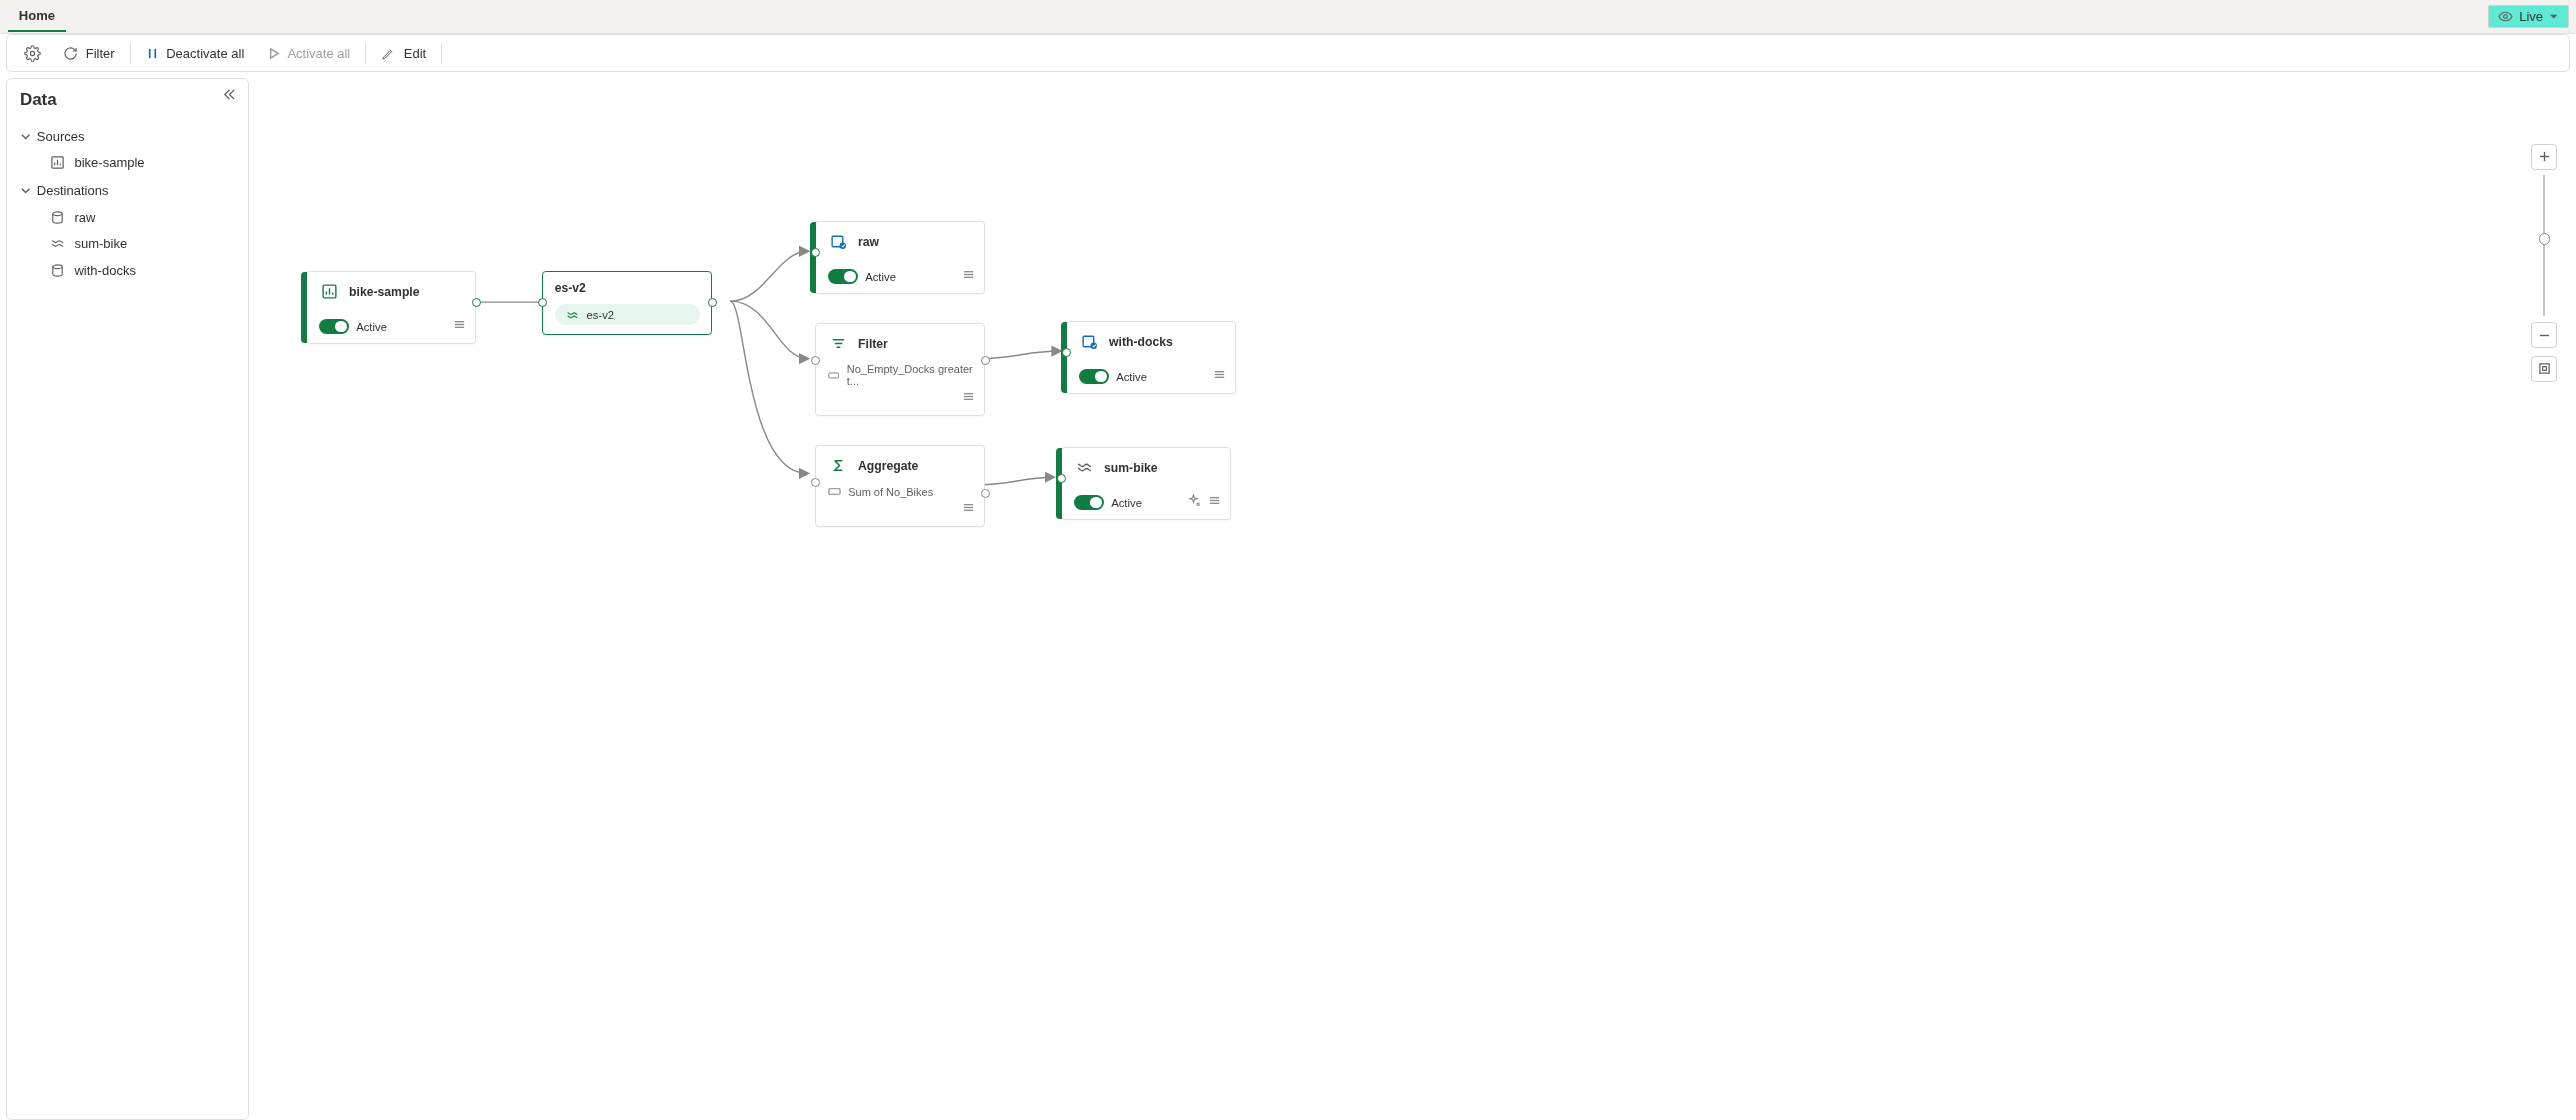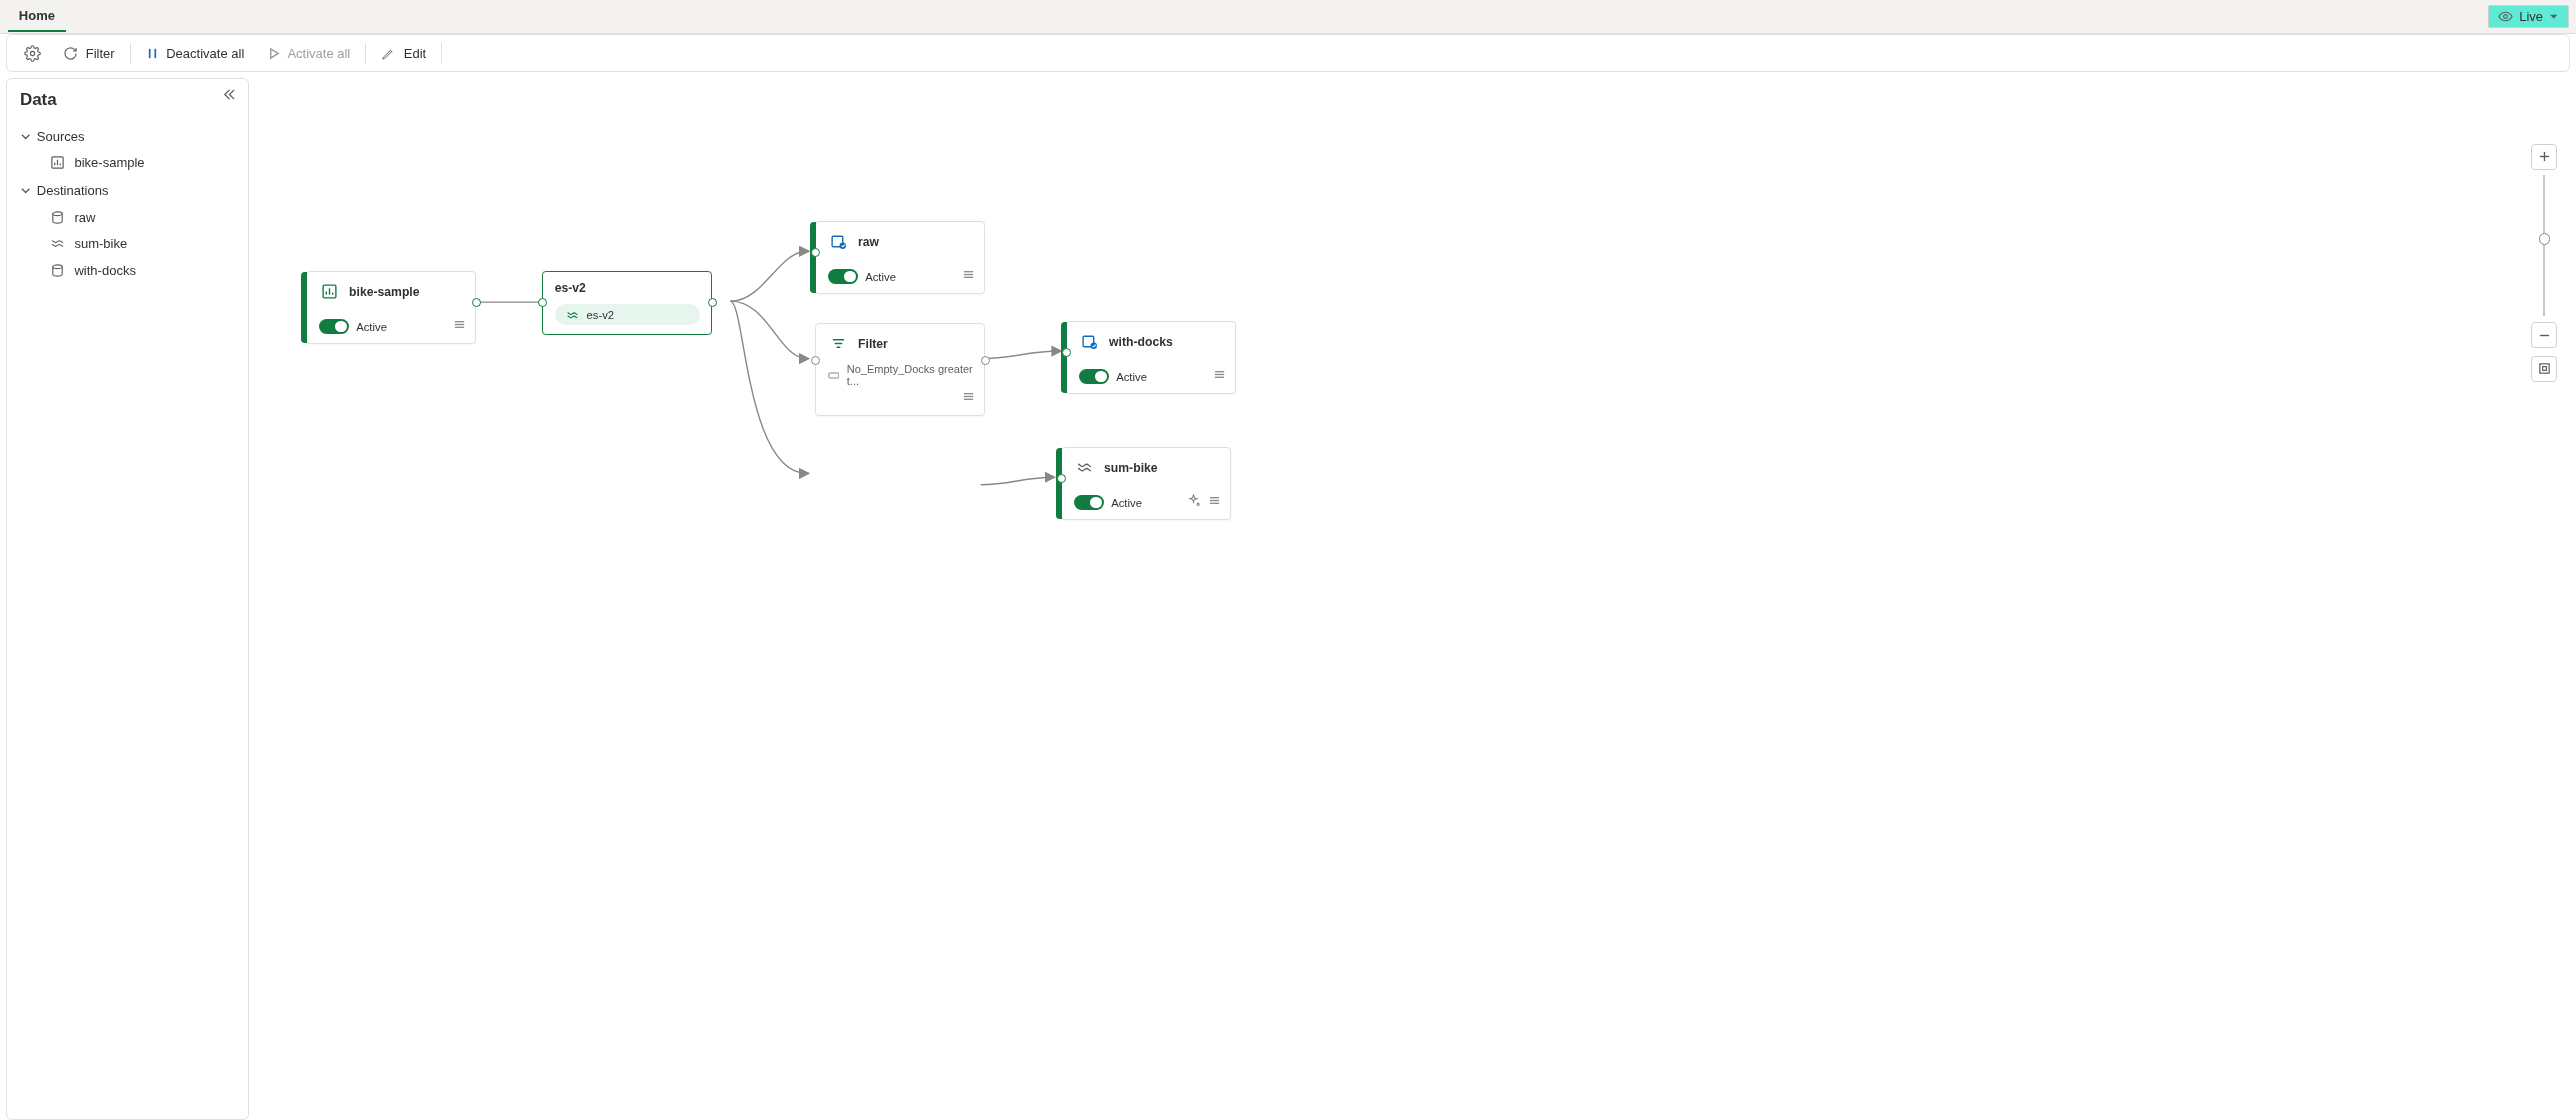--- a/index.html
+++ b/index.html
@@ -488,20 +488,45 @@
         <svg width="13" height="13" viewBox="0 0 14 14" fill="none" stroke="#8a8886" stroke-width="1.4">
               <line x1="2" y1="4" x2="12" y2="4"></line>
               <line x1="2" y1="7" x2="12" y2="7"></line>
               <line x1="2" y1="10" x2="12" y2="10"></line>
             </svg>
       </div>
       <div class="port gray" style="left:-5.7px; top:32px;"></div>
       <div class="port gray" style="right:-5.7px; top:32px;"></div>
     </div>
 
+    <div class="node" style="left:561px; top:367px; width:166px; padding-bottom:28px;">
+      <div class="node-head">
+        <span class="icon-box">
+          <svg width="15" height="15" viewBox="0 0 16 16" fill="none" stroke="#107c41" stroke-width="1.6">
+                <path d="M4 3h8M4 3l5 5-5 5h8"></path>
+              </svg>
+        </span>
+        <span>Aggregate</span>
+      </div>
+      <div class="node-sub">
+        <svg width="13" height="13" viewBox="0 0 14 14" fill="none" stroke="#8a8886" stroke-width="1.2">
+              <rect x="1" y="4" width="12" height="6" rx="1"></rect>
+            </svg>
+        <span>Sum of No_Bikes</span>
+      </div>
+      <div class="drag-handle">
+        <svg width="13" height="13" viewBox="0 0 14 14" fill="none" stroke="#8a8886" stroke-width="1.4">
+              <line x1="2" y1="4" x2="12" y2="4"></line>
+              <line x1="2" y1="7" x2="12" y2="7"></line>
+              <line x1="2" y1="10" x2="12" y2="10"></line>
+            </svg>
+      </div>
+      <div class="port gray" style="left:-5.7px; top:32px;"></div>
+      <div class="port gray" style="right:-5.7px; top:43px;"></div>
+    </div>
 
     <div class="node" style="left:812px; top:243px; width:166px;">
       <div class="accent"></div>
       <div class="node-head">
         <span class="icon-box">
           <svg width="17" height="17" viewBox="0 0 16 16" fill="none" stroke="#0f6cbd" stroke-width="1.3">
                 <rect x="2" y="3" width="10" height="10" rx="1"></rect>
                 <circle cx="12" cy="12" r="3" fill="#0f6cbd" stroke="none"></circle>
                 <path d="M11 12l1 1 2-2" stroke="#fff" stroke-width="1"></path>
               </svg>

